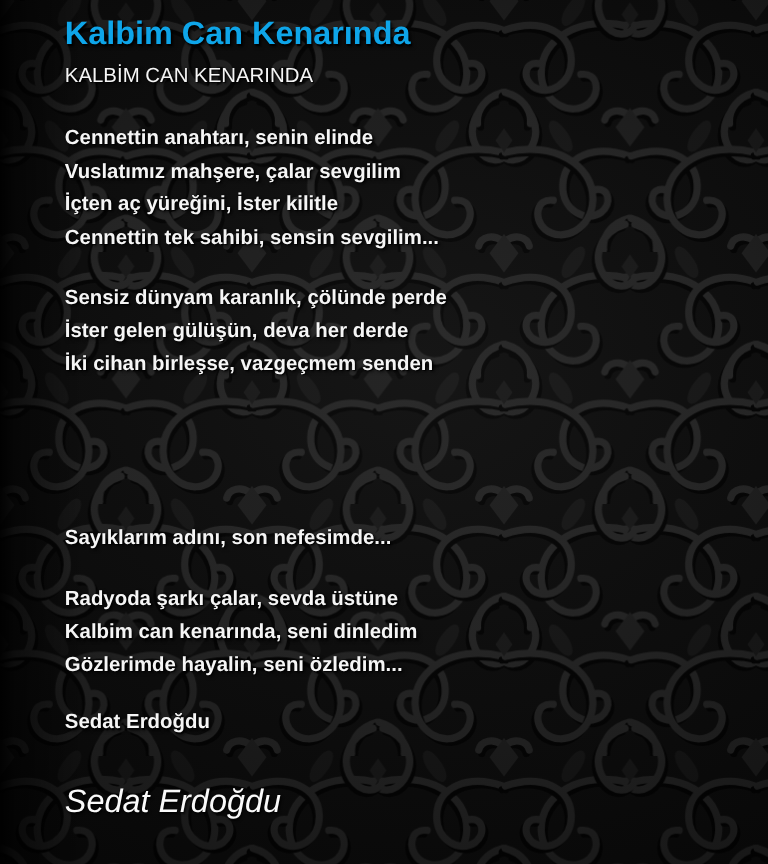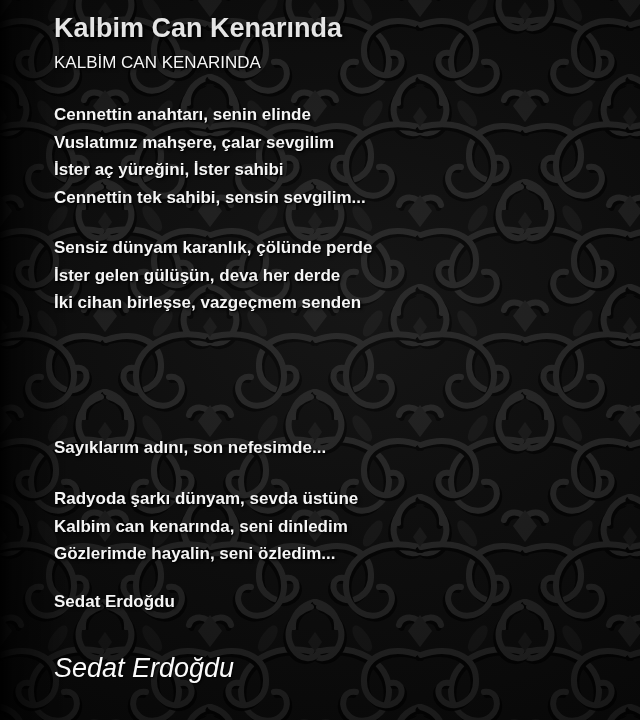--- a/index.html
+++ b/index.html
@@ -37,21 +37,21 @@
     position: absolute;
     inset: 0;
     padding: 12px 20px 0 54px;
     color: #f5f5f5;
   }
 
   .title {
     font-size: 27px;
     line-height: 32px;
     font-weight: bold;
-    color: #e5e5e5;
+    color: #0ea5e9;
     text-shadow: 1px 1px 1px rgba(0,0,0,0.9), 2px 2px 3px rgba(0,0,0,0.6);
   }
 
   .subtitle {
     margin-top: 9px;
     font-size: 17px;
     line-height: 20px;
     font-weight: normal;
     text-shadow: 1px 1px 1px rgba(0,0,0,0.9), 2px 2px 3px rgba(0,0,0,0.6);
   }
@@ -121,36 +121,36 @@
 
   <div class="content">
 
     <h1 class="title">Kalbim Can Kenarında</h1>
 
     <h2 class="subtitle">KALBİM CAN KENARINDA</h2>
 
     <div class="stanza first">
       <p>Cennettin anahtarı, senin elinde</p>
       <p>Vuslatımız mahşere, çalar sevgilim</p>
-      <p>İster aç yüreğini, İster sahibi</p>
+      <p>İçten aç yüreğini, İster kilitle</p>
       <p>Cennettin tek sahibi, sensin sevgilim...</p>
     </div>
 
     <div class="stanza">
       <p>Sensiz dünyam karanlık, çölünde perde</p>
       <p>İster gelen gülüşün, deva her derde</p>
       <p>İki cihan birleşse, vazgeçmem senden</p>
     </div>
 
     <div class="stanza after-gap">
       <p>Sayıklarım adını, son nefesimde...</p>
     </div>
 
     <div class="stanza last">
-      <p>Radyoda şarkı dünyam, sevda üstüne</p>
+      <p>Radyoda şarkı çalar, sevda üstüne</p>
       <p>Kalbim can kenarında, seni dinledim</p>
       <p>Gözlerimde hayalin, seni özledim...</p>
     </div>
 
     <p class="author">Sedat Erdoğdu</p>
 
     <p class="signature">Sedat Erdoğdu</p>
 
   </div>
 </div>

